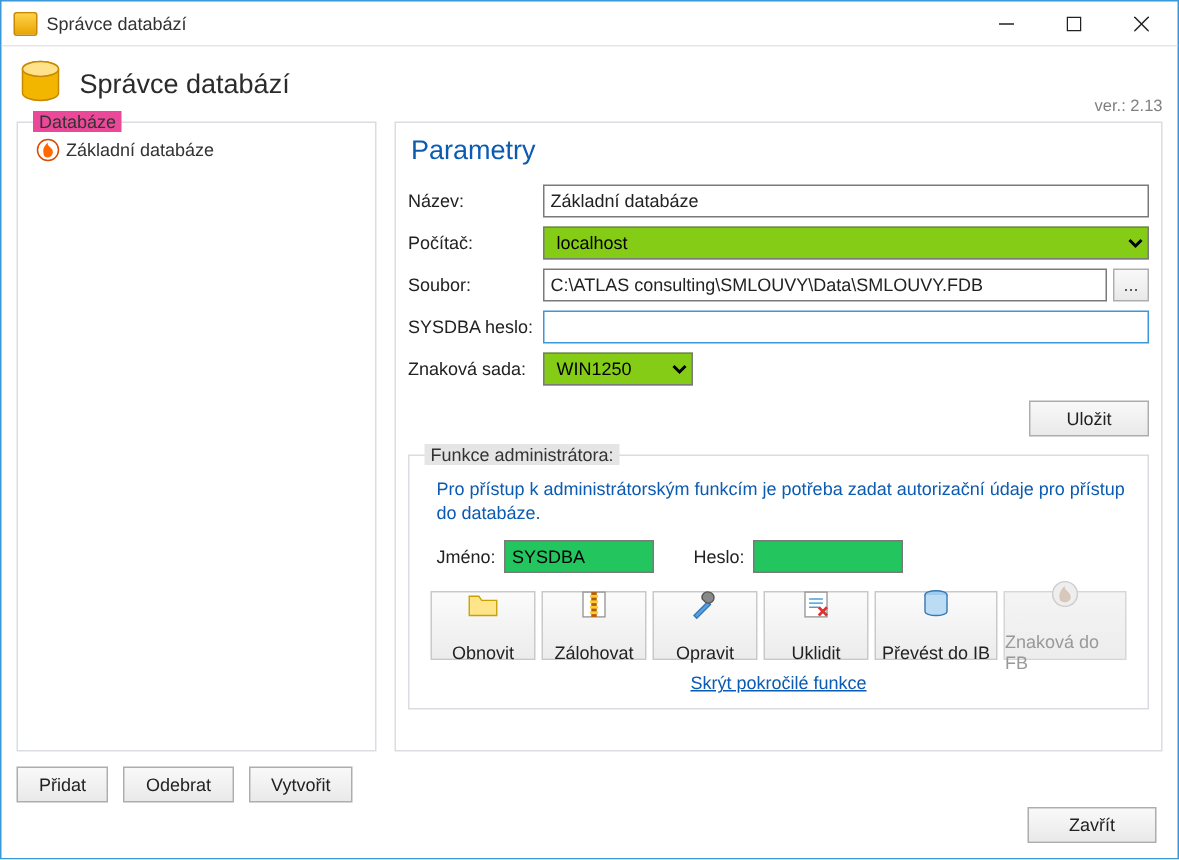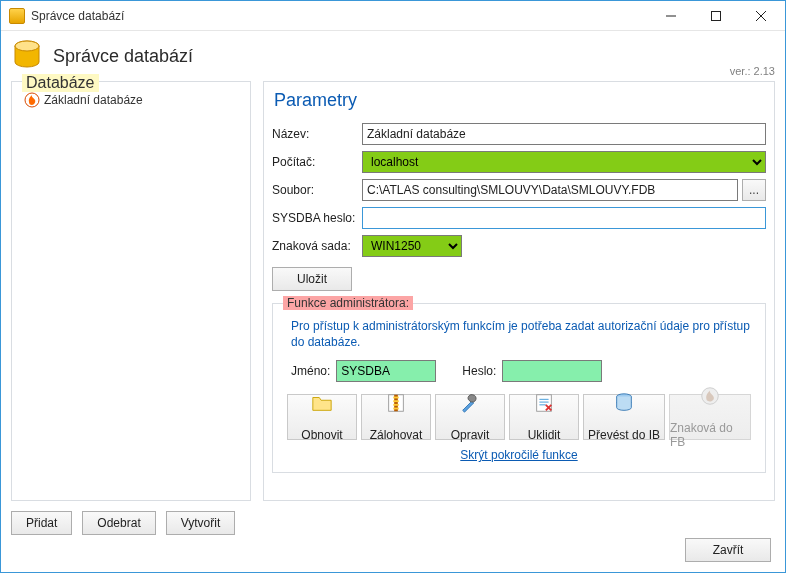--- a/index.html
+++ b/index.html
@@ -19,21 +19,21 @@
   .header { height: 50px; display:flex; align-items:center; padding: 0 10px; position:relative; }
   .header .db-icon { width:32px; height:34px; margin-right:10px; }
   .header .header-title { font-size: 18px; color:#2b2b2b; }
   .header .ver { position:absolute; right:10px; bottom:4px; color:#808080; font-size:11px; }
 
   
   .main { display:flex; padding: 0 10px; gap:12px; }
 
   .leftcol { width: 322px; display:flex; flex-direction:column; }
   .group { border:1px solid #d9dde2; padding:8px; position:relative; background:#fff; }
-  .group-title { position:absolute; top:-8px; left:10px; background:#fef9c3; padding:0 4px; font-size:16px; color:#333; }
+  .group-title { position:absolute; top:-8px; left:10px; background:#ec4899; padding:0 4px; font-size:12px; color:#333; }
   .dblist-group { height: 420px; display:flex; flex-direction:column; }
   .dblist { flex:1; background:#fff; overflow:auto; }
   .dblist-item { display:flex; align-items:center; height:20px; padding:0 4px; color:#333; gap:4px; }
   .fire-icon { width:16px; height:16px; }
 
   .button-row { display:flex; gap:10px; margin-top:10px;align-items:flex-end; }
   .btn { border:1px solid #adadad; background:linear-gradient(#f9f9f9,#e9e9e9); height:24px; padding:0 14px; display:inline-flex; align-items:center; justify-content:center; color:#222; cursor:default; }
 
   .rightcol { flex:1; }
   .param-group { height: 420px; position:relative; }
@@ -41,29 +41,29 @@
 
   .form-row { display:flex; align-items:center; margin-bottom:6px; }
   .form-row label { width:90px; color:#222; }
   .text-input { border:1px solid #7a7a7a; height:22px; padding:2px 4px; font-size:12px; background:#fff; color:#222; }
   .text-input.blue { border-color:#3a97d8; }
   .text-input.wide { flex:1; }
   .combo { border:1px solid #7a7a7a; height:22px; padding:0 4px; background:#84cc16; font-size:12px; }
   .combo.wide { flex:1; }
   .small-btn { width:24px; height:22px; border:1px solid #adadad; background:linear-gradient(#f9f9f9,#e9e9e9); display:inline-flex; align-items:center; justify-content:center; margin-left:4px; cursor:default; color:#444; }
 
-  .center-row { display:flex; justify-content:flex-start; margin:10px 0 12px 0; }
+  .center-row { display:flex; justify-content:flex-end; margin:10px 0 12px 0; }
 
   .admin-group { border:1px solid #d9dde2; padding:10px; margin-top:6px; position:relative; }
-  .admin-title { position:absolute; top:-8px; left:10px; background:#fca5a5; padding:0 4px; color:#333; }
+  .admin-title { position:absolute; top:-8px; left:10px; background:#e5e5e5; padding:0 4px; color:#333; }
   .info-text { color:#0b5bb3; margin:4px 0 10px 8px; line-height:1.35; }
 
   .cred-row { display:flex; align-items:center; gap:6px; margin:0 0 12px 8px; }
   .cred-row label { color:#222; }
-  .cred-input { border:1px solid #7a7a7a; height:22px; width:100px; padding:2px 4px; background:#86efac; }
+  .cred-input { border:1px solid #7a7a7a; height:22px; width:100px; padding:2px 4px; background:#22c55e; }
 
   .toolbtns { display:flex; gap:4px; margin:0 4px; }
   .toolbtn { width:70px; height:46px; border:1px solid #c9c9c9; background:linear-gradient(#fbfbfb,#ececec); display:flex; flex-direction:column; align-items:center; justify-content:center; gap:14px; font-size:11px; color:#222; cursor:default; }
   .toolbtn.disabled { color:#999; background:linear-gradient(#f4f4f4,#ededed); border-color:#d6d6d6; }
   .toolbtn .ticon { width:28px; height:24px; display:flex; align-items:center; justify-content:center; }
 
   .linkrow { display:flex; justify-content:center; margin-top:8px; }
   .linklike { color:#0b5bb3; text-decoration:underline; cursor:default; }
 
   .footer { position:absolute; bottom:10px; right:14px; }

